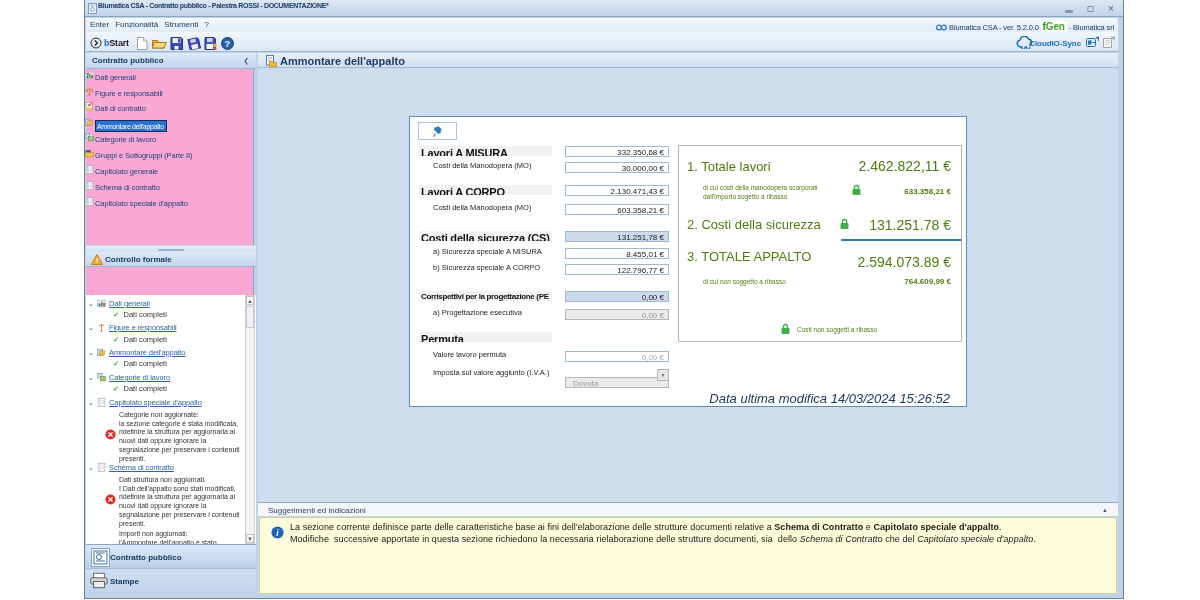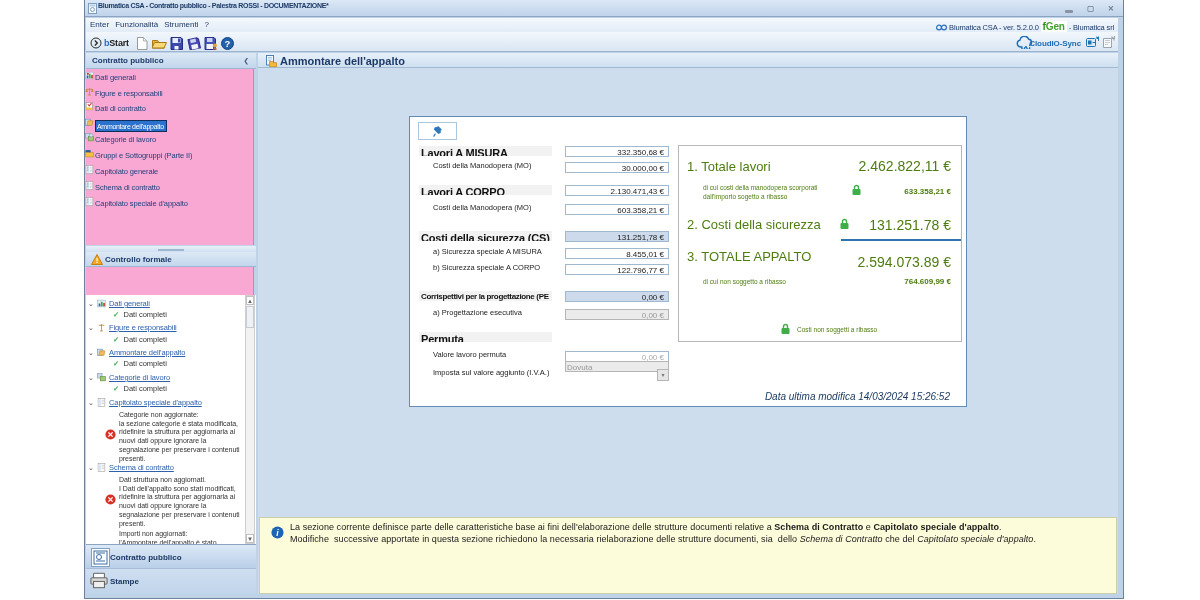--- a/index.html
+++ b/index.html
@@ -354,21 +354,21 @@
       <div class="flabel" style="top:146px">b) Sicurezza speciale A CORPO</div>
       <div class="field" style="top:147px">122.796,77 €</div>
       <div class="band" style="top:174px;font-size:8px;letter-spacing:-0.35px">Corrispettivi per la progettazione (PE</div>
       <div class="field ro" style="top:174px">0,00 €</div>
       <div class="flabel" style="top:191px">a) Progettazione esecutiva</div>
       <div class="field dis" style="top:192px">0,00 €</div>
       <div class="band" style="top:215px">Permuta</div>
       <div class="flabel" style="top:233px">Valore lavoro permuta</div>
       <div class="field ghost" style="top:234px">0,00 €</div>
       <div class="flabel" style="top:251px">Imposta sul valore aggiunto (I.V.A.)</div>
-      <div class="field dis" style="top:244px;text-align:left;padding-left:1px">Dovuta</div>
+      <div class="field dis" style="top:260px;text-align:left;padding-left:7px">Dovuta</div>
       <div class="abs" style="left:247px;top:252px;width:12px;height:12px;background:#e6e6e6;border:1px solid #b5b5b5;font-size:6px;color:#777;text-align:center;line-height:11px">▾</div>
 
       <div id="sumbox">
         <div class="abs sblue" style="left:8px;top:13px;font-size:13px">1. Totale lavori</div>
         <div class="abs sblue" style="right:10px;top:12px;font-size:14px">2.462.822,11 €</div>
         <div class="abs sblue" style="left:24px;top:37px;font-size:6.5px;line-height:9px">di cui costi della manodopera scorporati<br>dall'importo sogetto a ribasso</div>
         <svg class="abs" style="left:172px;top:38px" width="11" height="12" viewBox="0 0 11 12">
             <rect x="1.5" y="5" width="8" height="6" rx="1" fill="#3fae49"></rect>
             <path d="M3.5 5 V3.5 a2 2 0 0 1 4 0 V5" fill="none" stroke="#3fae49" stroke-width="1.4"></path>
           </svg>
@@ -383,23 +383,27 @@
         <div class="abs sblue" style="left:8px;top:103px;font-size:13px">3. TOTALE APPALTO</div>
         <div class="abs sblue" style="right:10px;top:108px;font-size:14px">2.594.073.89 €</div>
         <div class="abs sblue" style="left:24px;top:132px;font-size:6.5px">di cui non soggetto a ribasso</div>
         <div class="abs sblue" style="right:10px;top:131px;font-size:8px;font-weight:bold">764.609,99 €</div>
         <svg class="abs" style="left:101px;top:177px" width="11" height="12" viewBox="0 0 11 12">
             <rect x="1.5" y="5" width="8" height="6" rx="1" fill="#3fae49"></rect>
             <path d="M3.5 5 V3.5 a2 2 0 0 1 4 0 V5" fill="none" stroke="#3fae49" stroke-width="1.4"></path>
           </svg>
         <div class="abs sblue" style="left:118px;top:180px;font-size:6.5px">Costi non soggetti a ribasso</div>
       </div>
-      <div class="abs sblue" style="right:16px;top:274px;font-size:10px;font-style:italic;color:#17365c">Data ultima modifica 14/03/2024 15:26:52</div>
-    </div>
-
+      <div class="abs sblue" style="right:16px;top:274px;font-size:13px;font-style:italic;color:#17365c">Data ultima modifica 14/03/2024 15:26:52</div>
+    </div>
+
+    <div id="sugghead">
+        <span class="st">Suggerimenti ed indicazioni</span>
+        <span style="position:absolute;right:10px;top:4px;color:#44557a;font-size:6px">▲</span>
+      </div>
     <div id="yellow">
       <svg class="abs" style="left:11px;top:8px" width="13" height="13" viewBox="0 0 15 15">
           <circle cx="7.5" cy="7.5" r="7" fill="#1e63b4"></circle>
           <text x="7.5" y="11.5" font-size="10" font-weight="bold" fill="#fff" text-anchor="middle" font-style="italic">i</text>
         </svg>
       <div class="txt">
         La sezione corrente definisce parte delle caratteristiche base ai fini dell'elaborazione delle strutture documenti relative a <b>Schema di Contratto</b> e <b>Capitolato speciale d'appalto</b>.<br>
         Modifiche&nbsp; successive apportate in questa sezione richiedono la necessaria rielaborazione delle strutture documenti, sia&nbsp; dello <i>Schema di Contratto</i> che del <i>Capitolato speciale d'appalto</i>.
       </div>
     </div>

